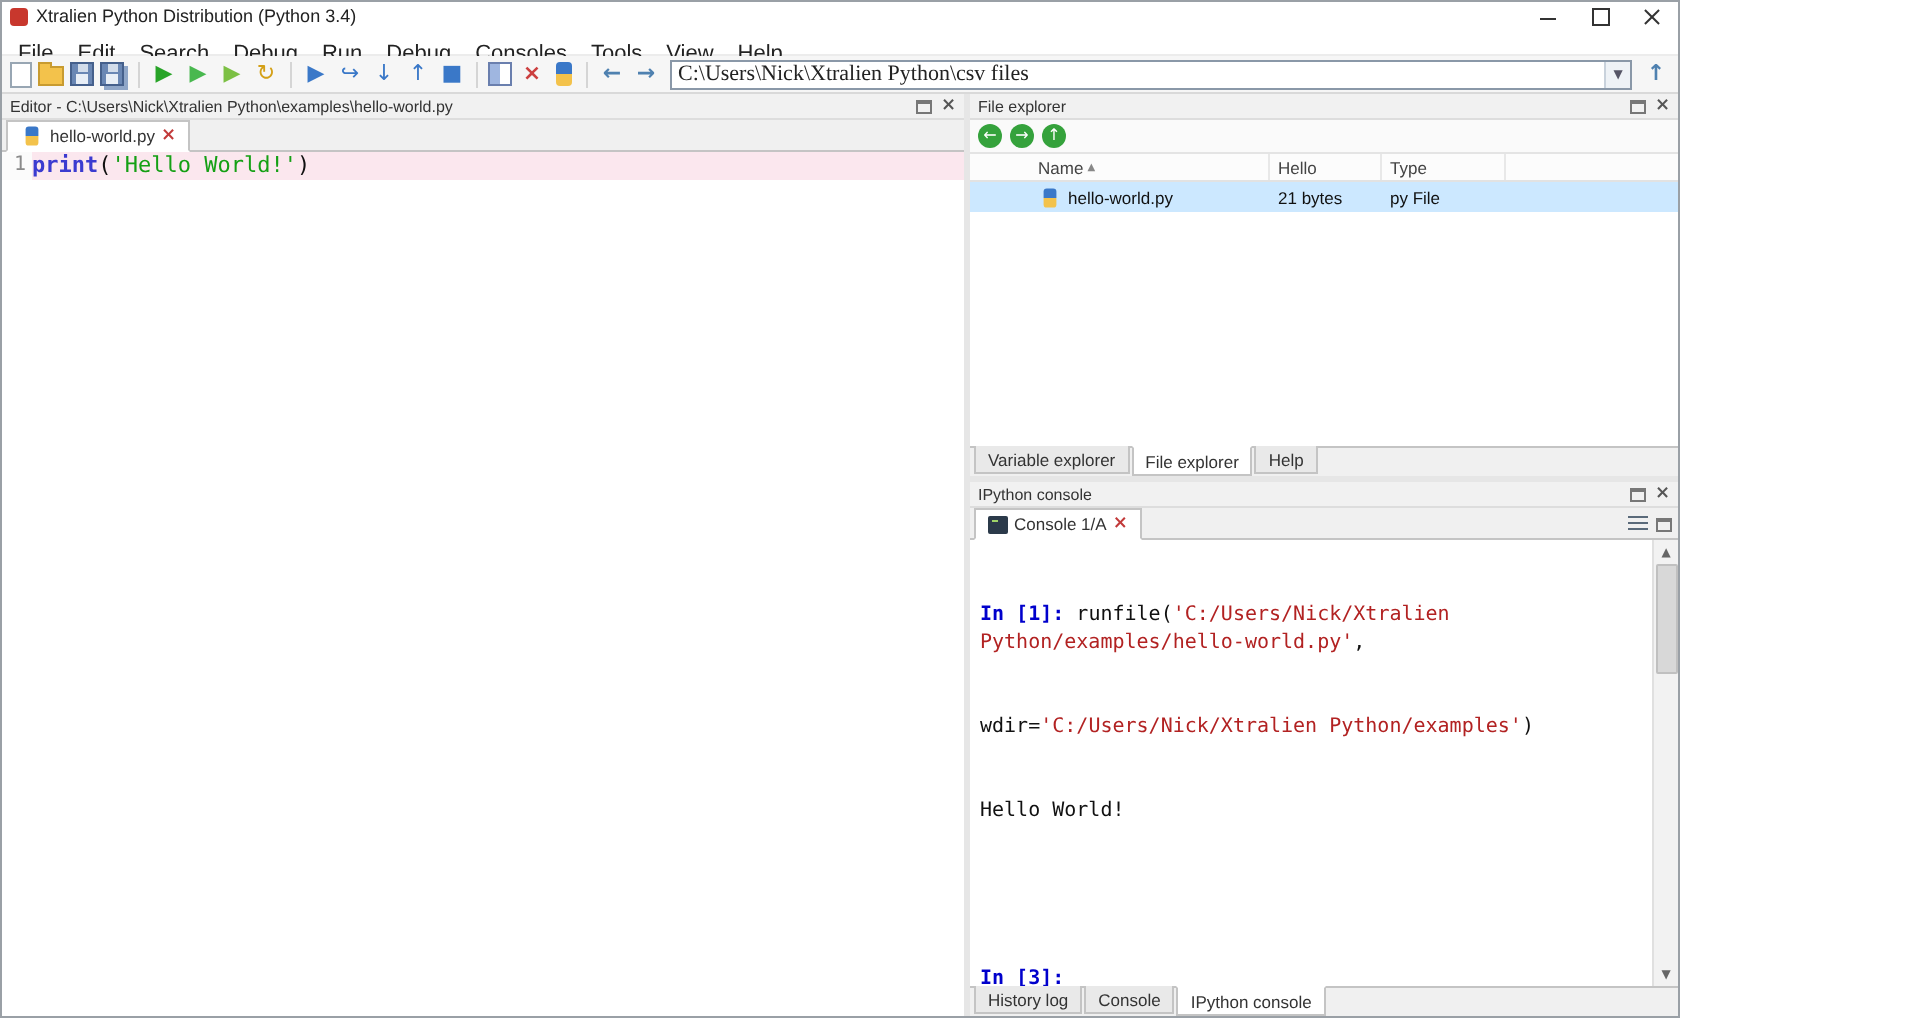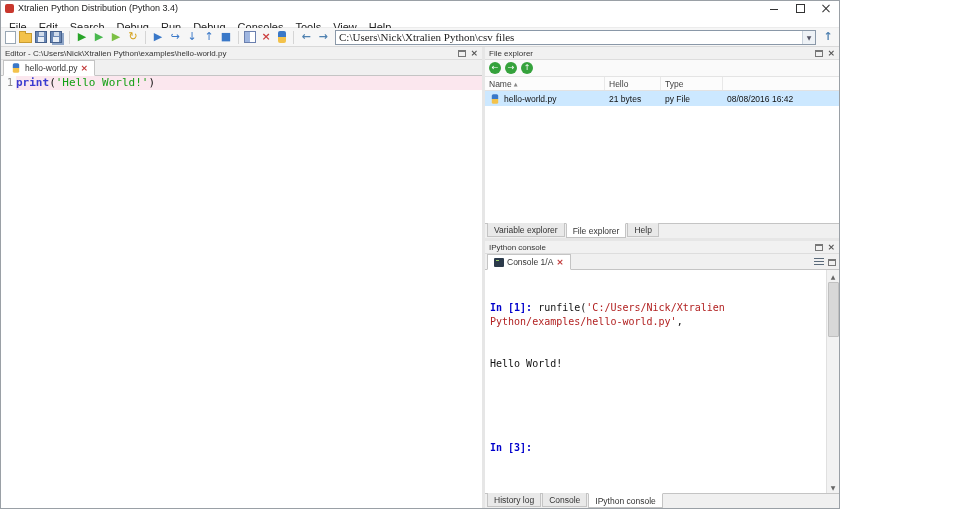--- a/index.html
+++ b/index.html
@@ -78,21 +78,21 @@
   .editor-rest { flex: 1; background: #fff; }
 
   
   .fx-pane { height: 194px; flex: none; display: flex; flex-direction: column; border-bottom: 3px solid #e6e6e6; background: #fff; min-height: 0; }
   .fx-toolbar { height: 16px; display: flex; align-items: center; gap: 4px; padding: 1px 4px; background: #fafafa; flex: none; }
   .cicon { width: 12px; height: 12px; border-radius: 50%; background: #35a23c; color: #fff; font-size: 8px; line-height: 12px; text-align: center; font-family: "DejaVu Sans", sans-serif; flex: none; }
   .fx-table { flex: 1; background: #fff; display: flex; flex-direction: column; min-height: 0; overflow: hidden; border-top: 1px solid #e4e4e4; }
   .fx-thead { height: 14px; display: flex; font-size: 8.5px; color: #444; background: #fcfcfc; border-bottom: 1px solid #e2e2e2; flex: none; }
   .fx-th { padding: 0 4px; border-right: 1px solid #e8e8e8; display: flex; align-items: center; gap: 2px; }
   .sort { font-size: 5px; color: #888; font-family: "DejaVu Sans", sans-serif; }
-  .col-name { width: 120px; flex: none; }
+  .col-name { width: 120px; flex: none; margin-left: 30px; }
   .col-size { width: 56px; flex: none; }
   .col-type { width: 62px; flex: none; }
   .col-mod  { flex: 1; }
   .fx-row { height: 15px; display: flex; align-items: center; font-size: 8.5px; color: #111; background: #cce8ff; flex: none; }
   .fx-row .cell { padding: 0 4px; display: flex; align-items: center; gap: 3px; overflow: hidden; white-space: nowrap; }
   .fx-rest { flex: 1; background: #fff; }
 
   .bottom-tabs { height: 15px; background: #f0f0f0; display: flex; align-items: flex-start; padding-left: 2px; border-top: 1px solid #c4c4c4; flex: none; }
   .btab { height: 14px; display: flex; align-items: center; padding: 0 6px; font-size: 8.5px; color: #333; background: #e9e9e9; border: 1px solid #c4c4c4; border-top: none; margin-right: 1px; margin-top: -1px; }
   .btab.active { background: #fff; border-top: 1px solid #fff; height: 15px; }
@@ -224,23 +224,20 @@
             <div class="cell col-name">
               <span class="i-pylogo small"></span>
               <span>hello-world.py</span>
             </div>
             <div class="cell col-size">
               <span>21 bytes</span>
             </div>
             <div class="cell col-type">
               <span>py File</span>
             </div>
-            <div class="cell col-mod">
-              <span>08/08/2016 16:42</span>
-            </div>
           </div>
           <div class="fx-rest"></div>
         </div>
         <div class="bottom-tabs">
           <div class="btab">
             <span>Variable explorer</span>
           </div>
           <div class="btab active">
             <span>File explorer</span>
           </div>
@@ -263,20 +260,21 @@
             <span class="tab-close">×</span>
           </div>
           <div class="tab-right">
             <span class="opt-lines"></span>
             <span class="ph-undock"></span>
           </div>
         </div>
         <div class="console-body">
           <div class="console-text">
             <div class="cline"><span class="prompt">In [1]: </span><span class="cout">runfile(</span><span class="cstr">'C:/Users/Nick/Xtralien Python/examples/hello-world.py'</span><span class="cout">,</span></div>
+            <div class="cline"><span class="cout">wdir=</span><span class="cstr">'C:/Users/Nick/Xtralien Python/examples'</span><span class="cout">)</span></div>
             <div class="cline"><span class="cout">Hello World!</span></div>
             <div class="cline blank"></div>
             <div class="cline"><span class="prompt">In [3]:</span></div>
           </div>
           <div class="scrollbar">
             <span class="sb-btn">▲</span>
             <span class="sb-thumb"></span>
             <span class="sb-space"></span>
             <span class="sb-btn">▼</span>
           </div>

